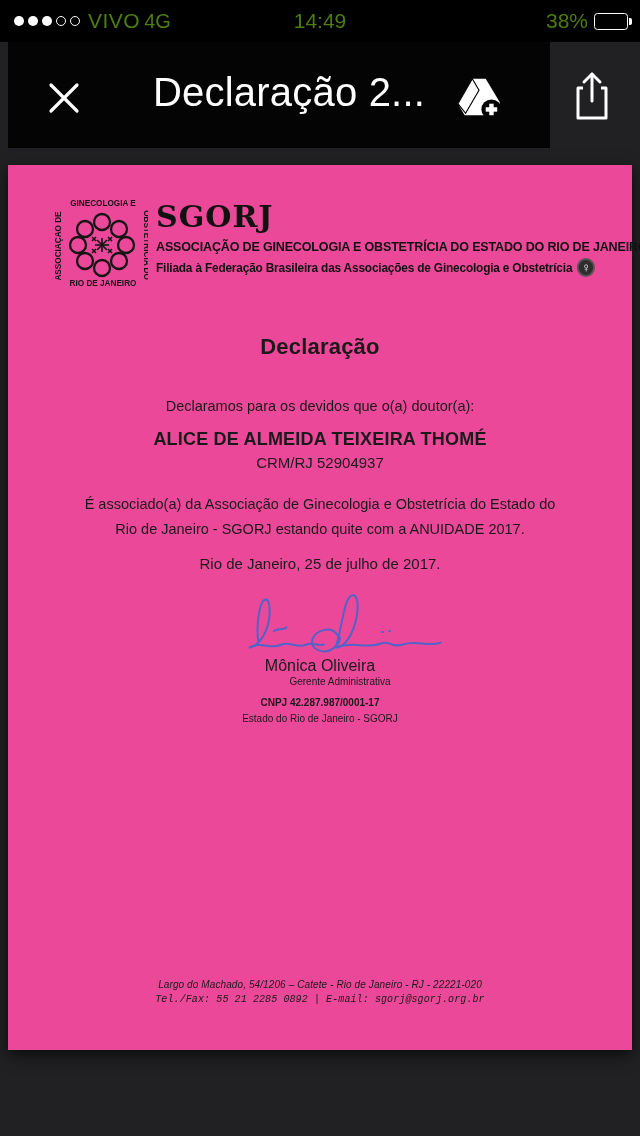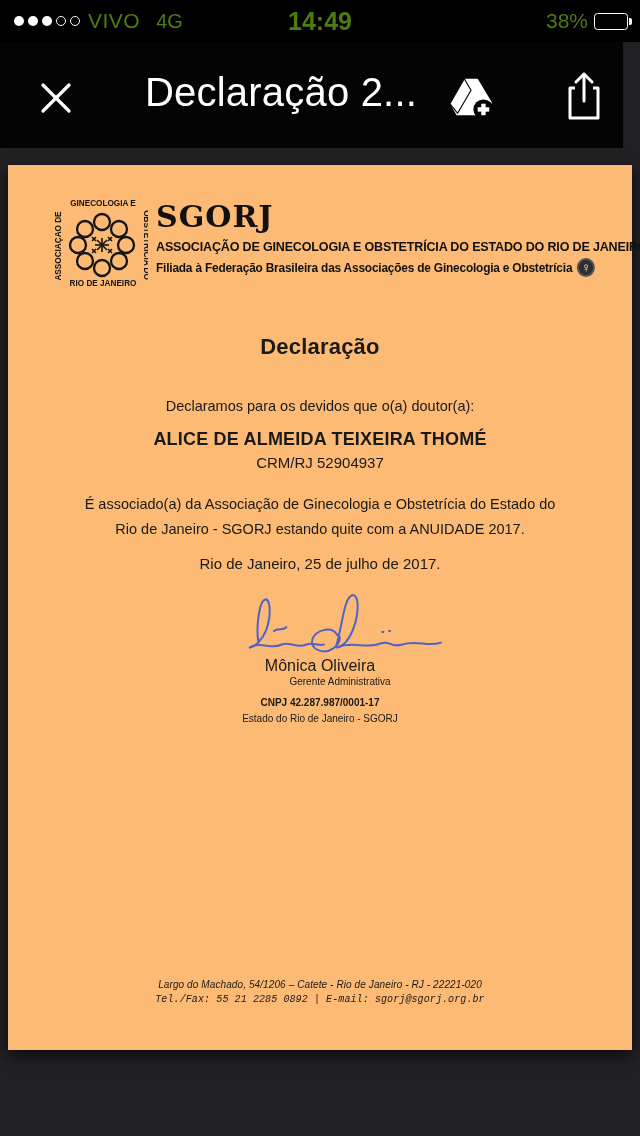--- a/index.html
+++ b/index.html
@@ -8,42 +8,42 @@
   .screen { position:relative; width:640px; height:1136px; background:#212124; }
 
   
   .status-bar { position:absolute; top:0; left:0; width:640px; height:42px;
     background:#000; color:#4d7c0f; display:flex; align-items:center; }
   .signal { display:flex; gap:4px; margin-left:14px; align-items:center; }
   .dot { width:10px; height:10px; border-radius:50%; }
   .dot.filled { background:#fff; }
   .dot.empty { border:1.6px solid #fff; }
   .carrier { font-size:21px; margin-left:8px; letter-spacing:.5px; }
-  .network { font-size:20px; margin-left:16px; }
-  .sb-time { position:absolute; left:0; right:0; text-align:center; font-size:25px; font-weight:700; }
+  .network { font-size:20px; margin-left:4px; }
+  .sb-time { position:absolute; left:0; right:0; text-align:center; font-size:21px; font-weight:400; }
   .sb-right { position:absolute; right:12px; display:flex; align-items:center; gap:6px; }
   .batt-pct { font-size:21px;text-align:center; }
   .battery { position:relative; width:34px; height:17px; border:1.6px solid #fff;
     border-radius:3.5px; padding:1.5px; }
   .battery .fill { height:100%; background:#fff; border-radius:1px; }
   .battery .nub { position:absolute; right:-4.5px; top:4.5px; width:3px; height:7px;
     background:#fff; border-radius:0 2px 2px 0; }
 
   
-  .nav-bar { position:absolute; top:42px; left:0; width:623px; height:106px; background:#040404;padding-left:44px; }
+  .nav-bar { position:absolute; top:42px; left:8px; width:542px; height:106px; background:#040404;padding-left:44px; }
   .nav-title { position:absolute; left:145px; top:28px; color:#fff; font-size:40px;
     font-weight:400; letter-spacing:.2px; white-space:nowrap; }
   .icon-btn { position:absolute; background:none; border:none; cursor:pointer; padding:0; }
   .close-btn { left:38px; top:38px; width:36px; height:36px; }
   .drive-btn { left:448px; top:32px; width:46px; height:46px; }
   .share-btn { left:564px; top:28px; width:40px; height:52px; }
 
   
   .viewer { position:absolute; top:148px; left:0; width:640px; height:988px; background:#212124; }
-  .page { position:absolute; top:17px; left:8px; width:624px; height:885px; background:#fdba74;
+  .page { position:absolute; top:17px; left:8px; width:624px; height:885px; background:#ec4899;
     box-shadow:0 5px 14px rgba(0,0,0,.65); color:#1a1a1a; }
   .abs { position:absolute; left:0; right:0; text-align:center; }
 
   
   .doc-header { position:absolute; top:32px; left:46px; display:flex; align-items:flex-start; }
   .logo-box { width:94px; height:92px; flex:0 0 auto; }
   .org-text { margin-left:8px; padding-top:5px; }
   .org-acronym { font-family:"DejaVu Serif", serif; font-weight:bold; font-size:30px;
     letter-spacing:1px; line-height:1; color:#111; }
   .org-name { font-size:13.5px; font-weight:bold; letter-spacing:-.2px; margin-top:7px;

